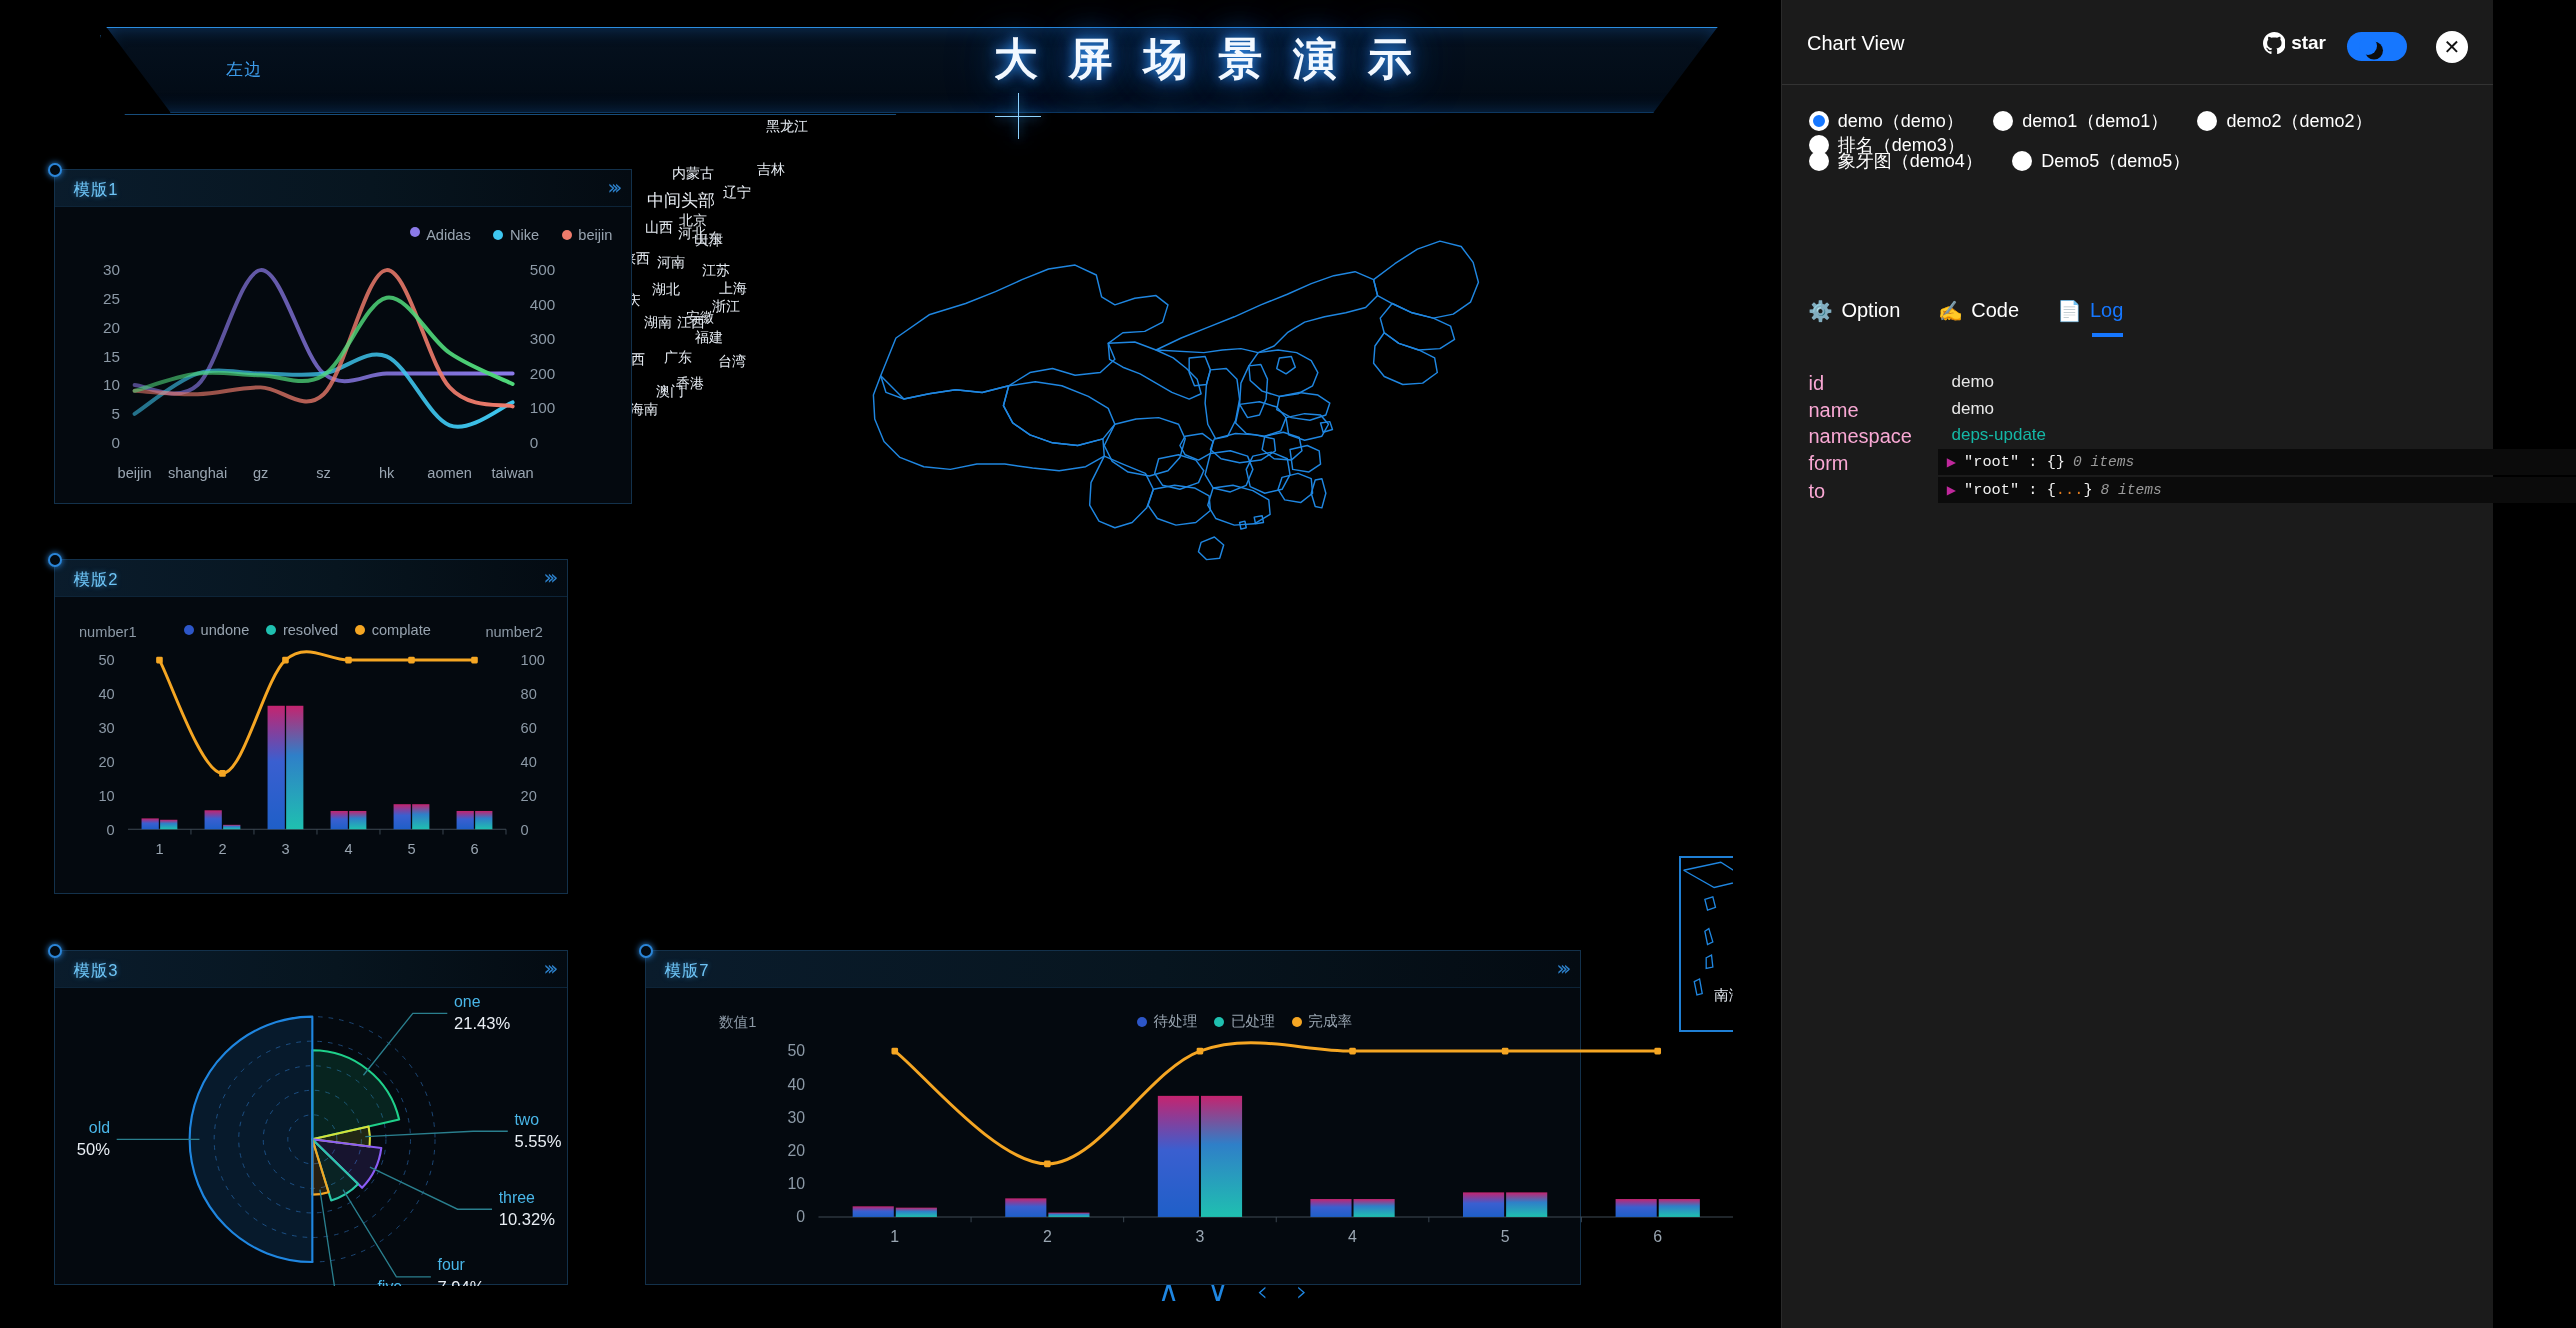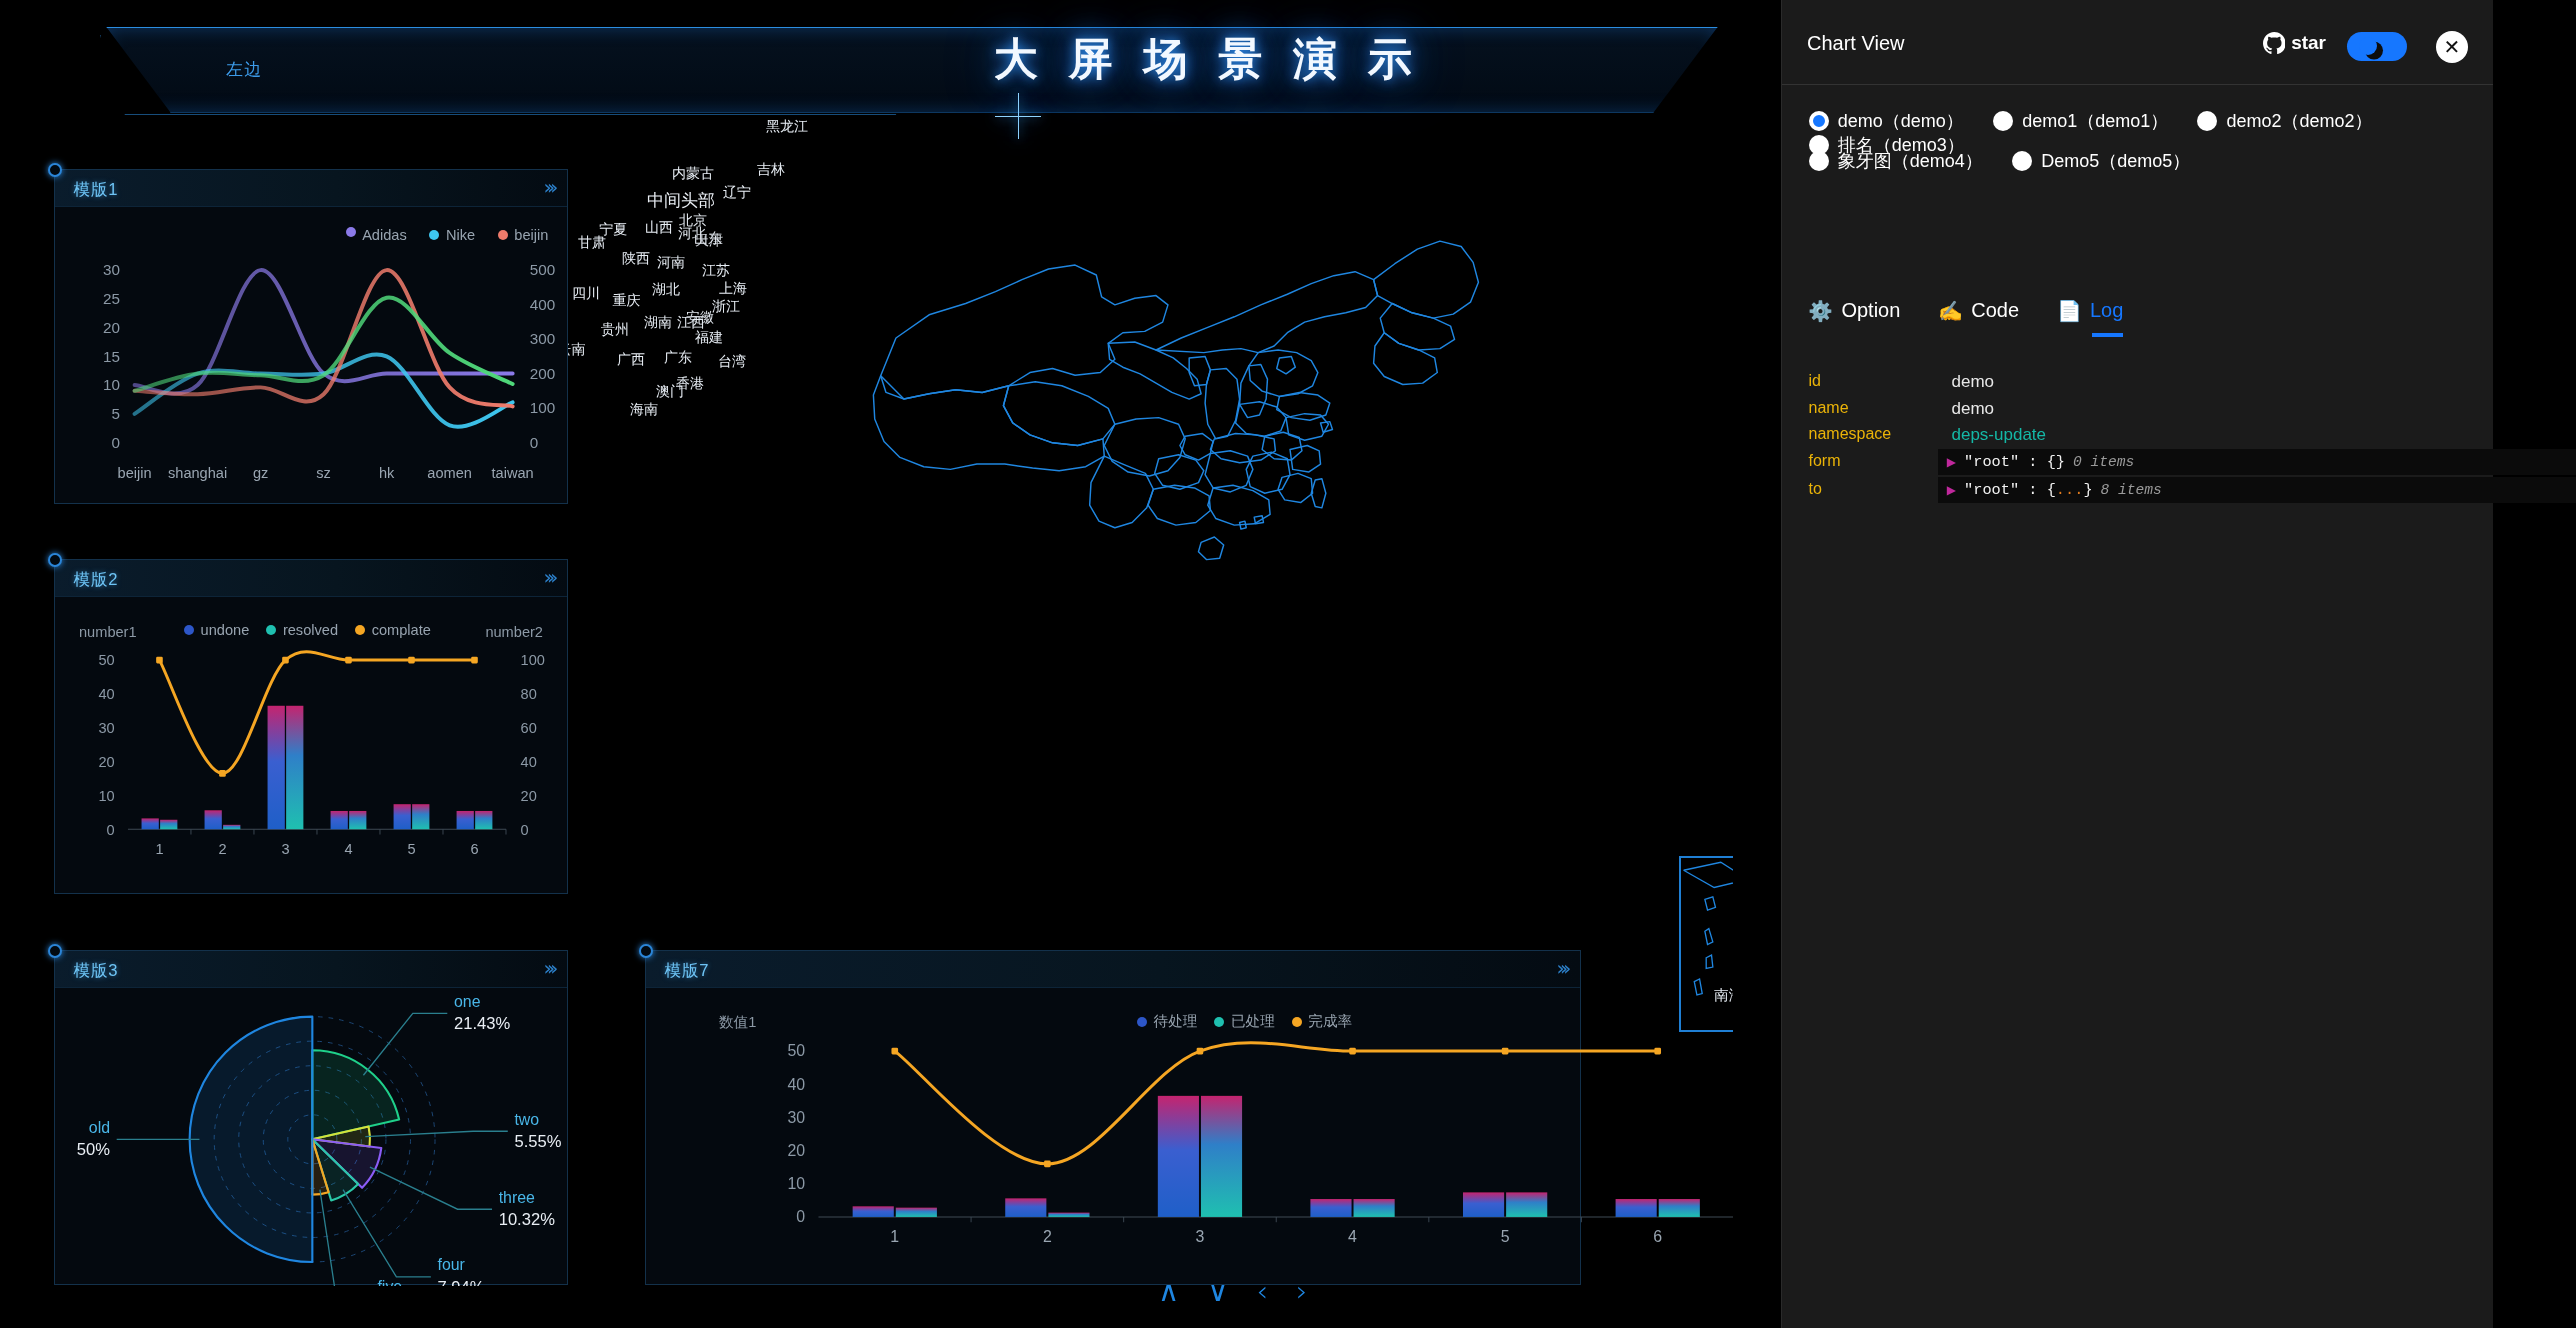--- a/index.html
+++ b/index.html
@@ -44,21 +44,21 @@
   .card-hd .dot { position:absolute; left:-7.3px; top:-7.3px; width:14.6px; height:14.6px;
     border-radius:50%; border:2.7px solid #2b85d8; background:#020a12;
     box-shadow:0 0 6.6px #2b85d8; }
   .card-hd .ttl { position:absolute; left:18.6px; top:9.3px; font-size:16.6px; color:#6ec4f5;
     letter-spacing:0.7px; text-shadow:0 0 5.3px rgba(70,170,240,.6); }
   .card-hd .chev { position:absolute; right:13.3px; top:5.3px; font-size:20px; color:#2c7fc8;
     letter-spacing:-4.6px; font-family:"DejaVu Sans",sans-serif; }
   .card-body { position:relative; width:100%; height:calc(100% - 37px);
     background:#04090f; }
 
-  #card1 { left:54px; top:169px; width:514px; height:335px; }
+  #card1 { left:54px; top:169px; width:578px; height:335px; }
   #card2 { left:54px; top:559px; width:514px; height:335px; }
   #card3 { left:54px; top:950px; width:514px; height:335px; }
   #card7 { left:645px; top:950px; width:936px; height:335px; }
 
   
   .axlbl { position:absolute; color:#8c99a6; font-size:14.6px; }
   .lgd { position:absolute; display:flex; align-items:center; gap:6.6px; }
   .lgd .sw { width:10px; height:10px; border-radius:50%; }
   .lgd .tx { font-size:14.6px; color:#98a4b0; }
 
@@ -107,21 +107,21 @@
   .tab { position:relative; display:flex; align-items:center; gap:8px; cursor:pointer;
     padding-bottom:14.6px; }
   .tab .ti { font-size:20px; line-height:1; }
   .tab .tl { font-size:20px; color:#fff; }
   .tab.active .tl { color:#1677ff; }
   .tab.active::after { content:""; position:absolute; left:35px; right:0; bottom:0;
     height:3.3px; background:#1677ff; }
 
   #log { position:absolute; left:26.5px; top:372px; width:790px; }
   .lrow { position:relative; height:26.5px; }
-  .lkey { position:absolute; left:0; top:0; font-size:16px; color:#eab308; }
+  .lkey { position:absolute; left:0; top:0; font-size:20px; color:#f9a8d4; }
   .lval { position:absolute; left:143px; top:0; font-size:17px; color:#e8e8e8; }
   .lval.link { color:#14b8a6; }
   .jrow { position:absolute; left:129px; top:-2.7px; width:660px; height:26.5px;
     background:#0b0b0b; display:flex; align-items:center; padding-left:9.3px; gap:8px; }
   .jtri { color:#c0289c; font-size:12px; line-height:1; }
   .jtxt { font-family:"Liberation Mono","DejaVu Sans Mono",monospace; font-size:15.3px;
     color:#f2f2f2; }
   .jtxt .dots { color:#e07b1e; }
   .jcnt { font-family:"Liberation Mono","DejaVu Sans Mono",monospace; font-size:14.6px;
     color:#9a9a9a; font-style:italic; }

